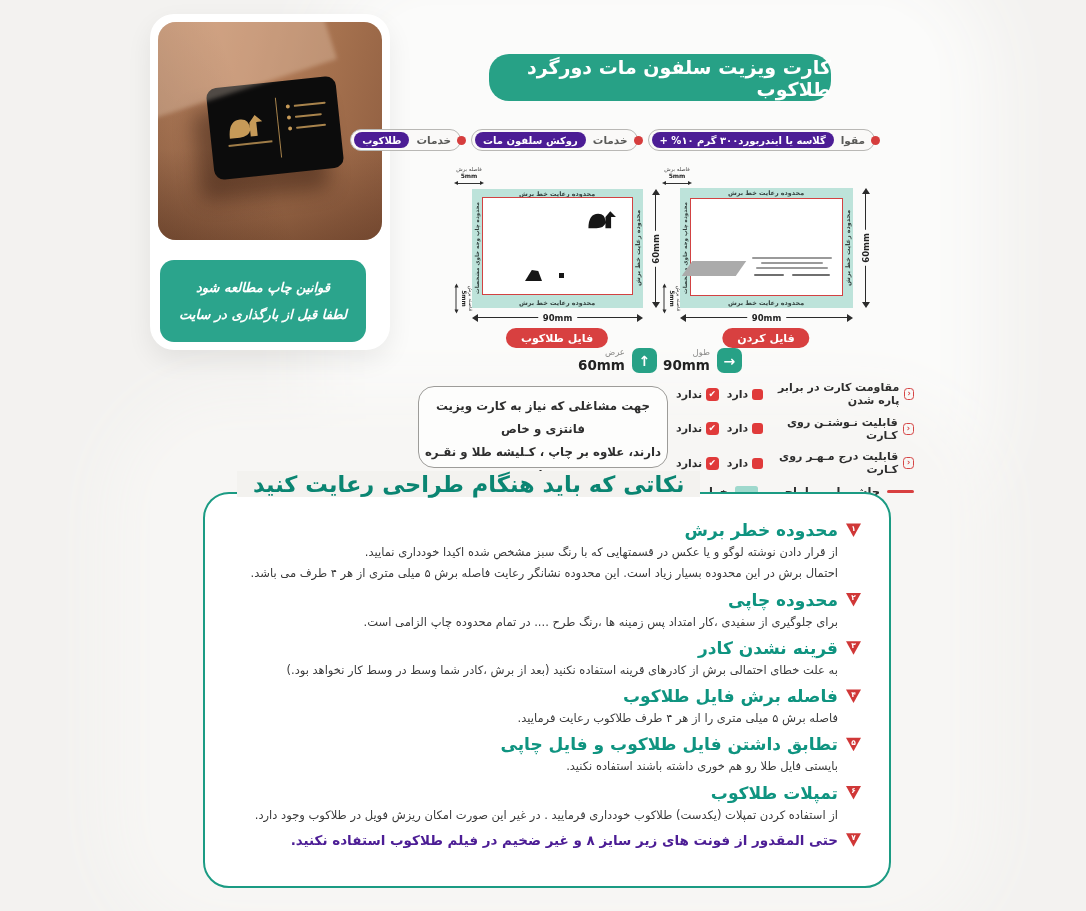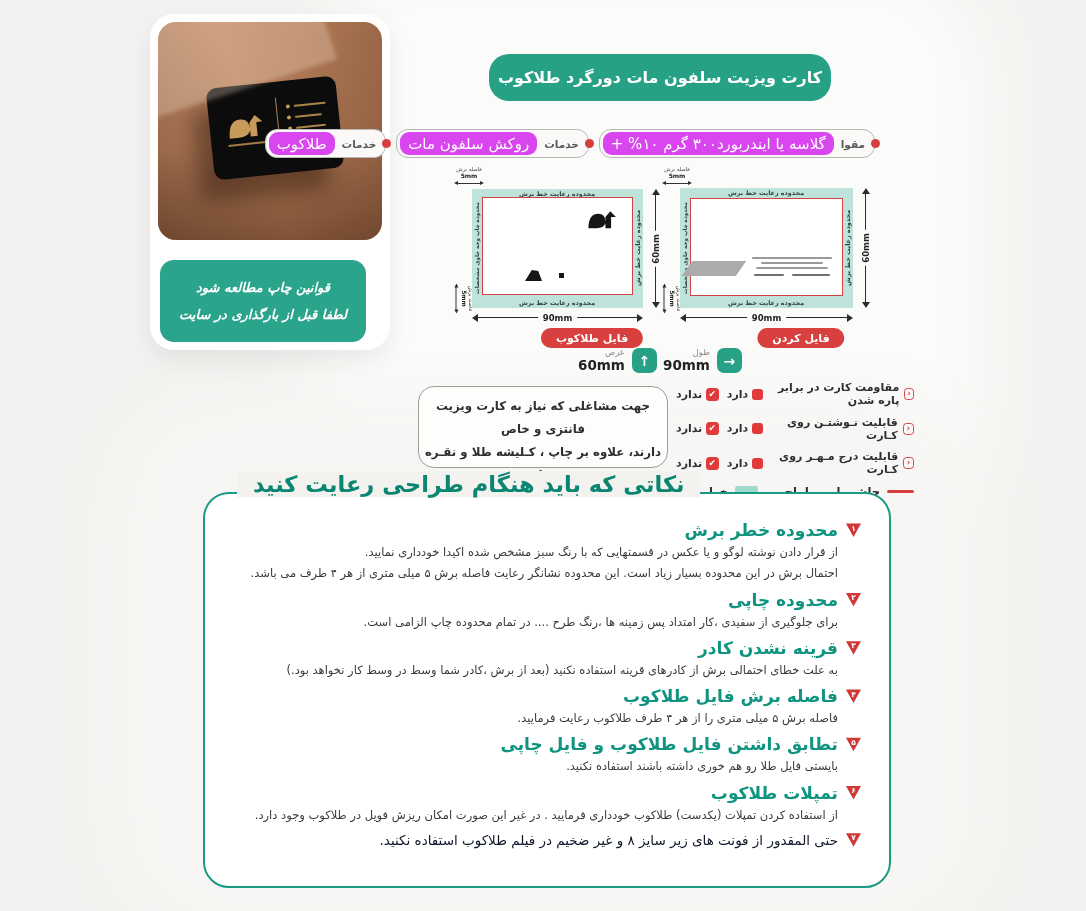--- a/index.html
+++ b/index.html
@@ -20,27 +20,27 @@
   .bc-tag { position:absolute; left:17px; top:58px; width:44px; height:2px; background:#c69a58; opacity:.8; }
   .bc-div { position:absolute; left:68px; top:16px; width:1px; height:60px; background:#c69a58; opacity:.85; }
   .bc-rows { position:absolute; left:78px; top:24px; display:flex; flex-direction:column; gap:7px; }
   .bc-row { display:flex; align-items:center; gap:4px; }
   .bc-dot { width:4px; height:4px; border-radius:50%; background:#c69a58; }
   .bc-bar { height:2px; background:#c69a58; opacity:.85; border-radius:1px; }
 
   .ribbon { position:absolute; left:10px; top:246px; width:206px; height:82px; background:#2ba48c; border-radius:14px; color:#fff; display:grid; place-content:center; text-align:center; font-style:italic; font-weight:600; font-size:13px; line-height:2.1; direction:rtl; }
 
   
-  .title-banner { position:absolute; left:489px; top:54px; width:342px; height:47px; background:#27a186; border-radius:20px; display:grid; place-content:center; color:#fff; font-size:16px; font-weight:700; direction:rtl; }
+  .title-banner { position:absolute; left:489px; top:54px; width:342px; height:47px; background:#27a186; border-radius:20px; display:grid; place-content:center; color:#fff; font-size:19px; font-weight:700; direction:rtl; }
   .pills { position:absolute; right:206px; top:129px; display:flex; direction:rtl; gap:5px; align-items:center; }
   .pill-group { display:flex; direction:rtl; align-items:center; gap:0; }
   .pill-dot { width:9px; height:9px; border-radius:50%; background:#d63d3d; margin-left:-4px; z-index:2; }
   .pill-capsule { display:flex; direction:rtl; align-items:center; gap:7px; border:1px solid #b9b8b5; border-radius:12px; background:#faf9f8; padding:2px 9px 2px 3px; }
   .pill-label { font-size:10.5px; color:#5a5a58; font-weight:600; }
-  .pill-value { background:#d946ef; color:#fff; font-size:15px; font-weight:400; border-radius:9px; padding:2.5px 8px; white-space:nowrap; }
+  .pill-value { background:#4c1d95; color:#fff; font-size:10px; font-weight:700; border-radius:9px; padding:2.5px 8px; white-space:nowrap; }
 
   
   .mint { position:absolute; background:#bde3da; }
   .cardwhite { position:absolute; background:#fff; border:1.6px solid #d24242; }
   .cutlbl { position:absolute; font-size:6.4px; font-weight:700; color:#33413e; white-space:nowrap; direction:rtl; }
   .vlbl { transform-origin:center; transform:translate(-50%,-50%) rotate(-90deg); }
   .vmeasure { position:absolute; width:16px; }
   .vline { position:absolute; left:7px; top:5px; bottom:5px; width:1.4px; background:#2b2b2b; }
   .ah { position:absolute; width:0; height:0; }
   .ah-up { left:3.5px; top:0; border-left:4.5px solid transparent; border-right:4.5px solid transparent; border-bottom:6px solid #2b2b2b; }
@@ -51,21 +51,21 @@
   .ah-left { left:0; top:3.5px; border-top:4.5px solid transparent; border-bottom:4.5px solid transparent; border-right:6px solid #2b2b2b; }
   .ah-right { right:0; top:3.5px; border-top:4.5px solid transparent; border-bottom:4.5px solid transparent; border-left:6px solid #2b2b2b; }
   .hmm { position:absolute; left:50%; top:50%; transform:translate(-50%,-50%); font-size:8.5px; font-weight:600; color:#222; background:#fbfbfa; padding:0 5px; }
   .corner { position:absolute; width:30px; text-align:center; }
   .corner .cnote { font-size:5.2px; color:#444; direction:rtl; }
   .corner .cmm { font-size:6px; color:#222; font-weight:600; }
   .corner .cline { position:relative; height:7px; margin-top:1px; }
   .corner .cline i { position:absolute; top:3px; left:2px; right:2px; height:1px; background:#333; }
   .corner .cline .ah-left,.corner .cline .ah-right { border-top-width:2.5px; border-bottom-width:2.5px; border-right-width:4px; border-left-width:4px; top:1px; }
   .corner.vert { transform:rotate(90deg); transform-origin:center; }
-  .filepill { position:absolute; transform:translateX(-50%); background:#d84040; color:#fff; font-size:11px; font-weight:700; padding:3.5px 15px; border-radius:13px; direction:rtl; white-space:nowrap;margin-left:35px; }
+  .filepill { position:absolute; transform:translateX(-50%); background:#d84040; color:#fff; font-size:11px; font-weight:700; padding:3.5px 15px; border-radius:13px; direction:rtl; white-space:nowrap; }
   .sail { position:absolute; width:17px; height:11px; background:#161616; clip-path:polygon(0 100%,100% 100%,78% 10%,40% 0); }
   .sq { position:absolute; background:#161616; }
   .pgram { position:absolute; background:#ababab; transform:skewX(-35deg); }
   .tbars { position:absolute; display:flex; flex-direction:column; align-items:center; gap:3px; }
   .tbar { height:2px; background:#9a9a9a; border-radius:1px; }
   .tbar.dark { background:#6f6f6f; height:2.4px; }
 
   
   .dim { position:absolute; display:flex; align-items:center; gap:7px; }
   .dim-txt { line-height:1.1; }
@@ -93,21 +93,21 @@
   
   .notes { position:absolute; left:203px; top:492px; width:688px; height:396px; background:#fff; border:2px solid #1b9b83; border-radius:26px; direction:rtl; padding:26px 28px 8px 22px; }
   .notes-heading { position:absolute; top:-23px; left:32px; background:#f3f2ef; padding:0 16px; font-size:22.5px; font-weight:800; color:#0a8572; direction:rtl; white-space:nowrap; }
   .nitem { margin-bottom:5px; }
   .nhead { display:flex; align-items:center; gap:8px; margin-bottom:2px; }
   .badge { position:relative; width:15px; height:14px; background:#d03737; clip-path:polygon(50% 100%,0 3%,100% 3%); flex:none; }
   .badge span { position:absolute; left:0; right:0; top:0.5px; text-align:center; color:#fff; font-size:7.5px; font-weight:700; }
   .ntitle { font-size:17px; font-weight:700; color:#0f9480; }
   .ndesc { padding-right:23px; font-size:11.5px; color:#3a3a3a; line-height:1.85; }
   .nwarn { display:flex; align-items:center; gap:8px; margin-top:6px; }
-  .nwarn-text { font-size:13.5px; font-weight:400; color:#0f172a; }
+  .nwarn-text { font-size:13.5px; font-weight:700; color:#4c1d95; }
 </style>
 </head>
 <body>
 
 <div class="stage">
   <div class="blob"></div>
   <div class="blob2"></div>
 
   <div class="left-card">
     <div class="photo">

